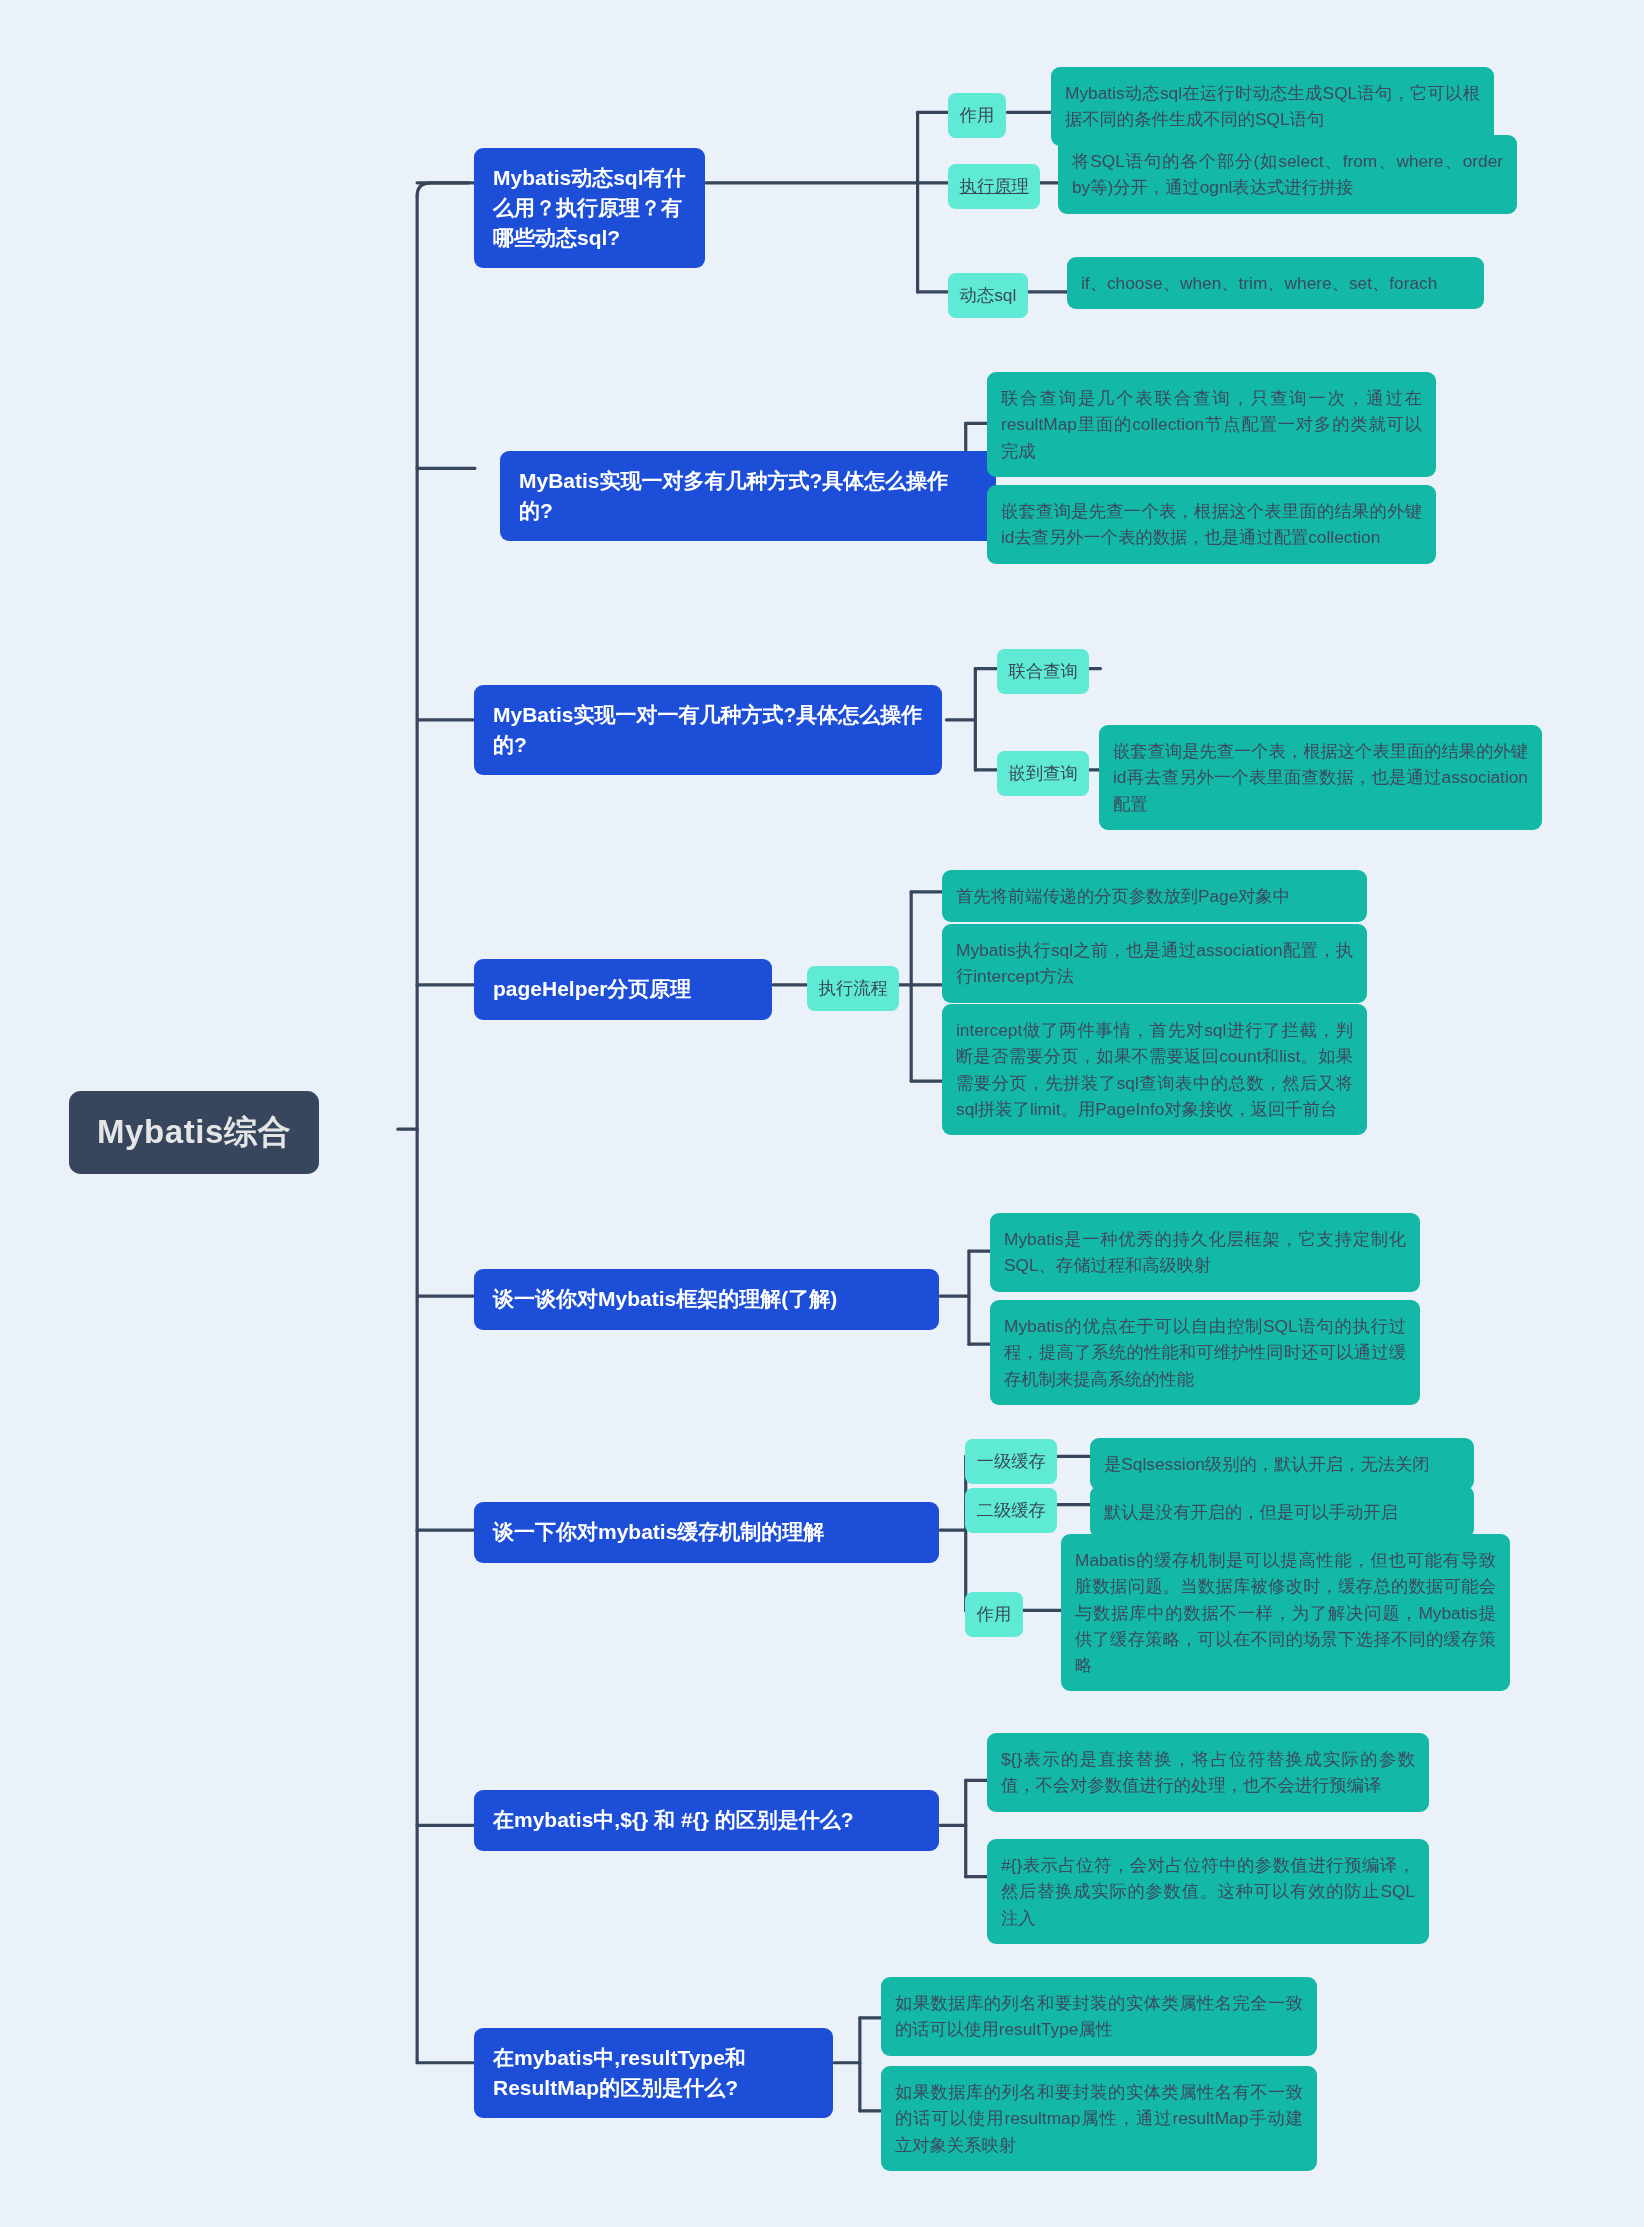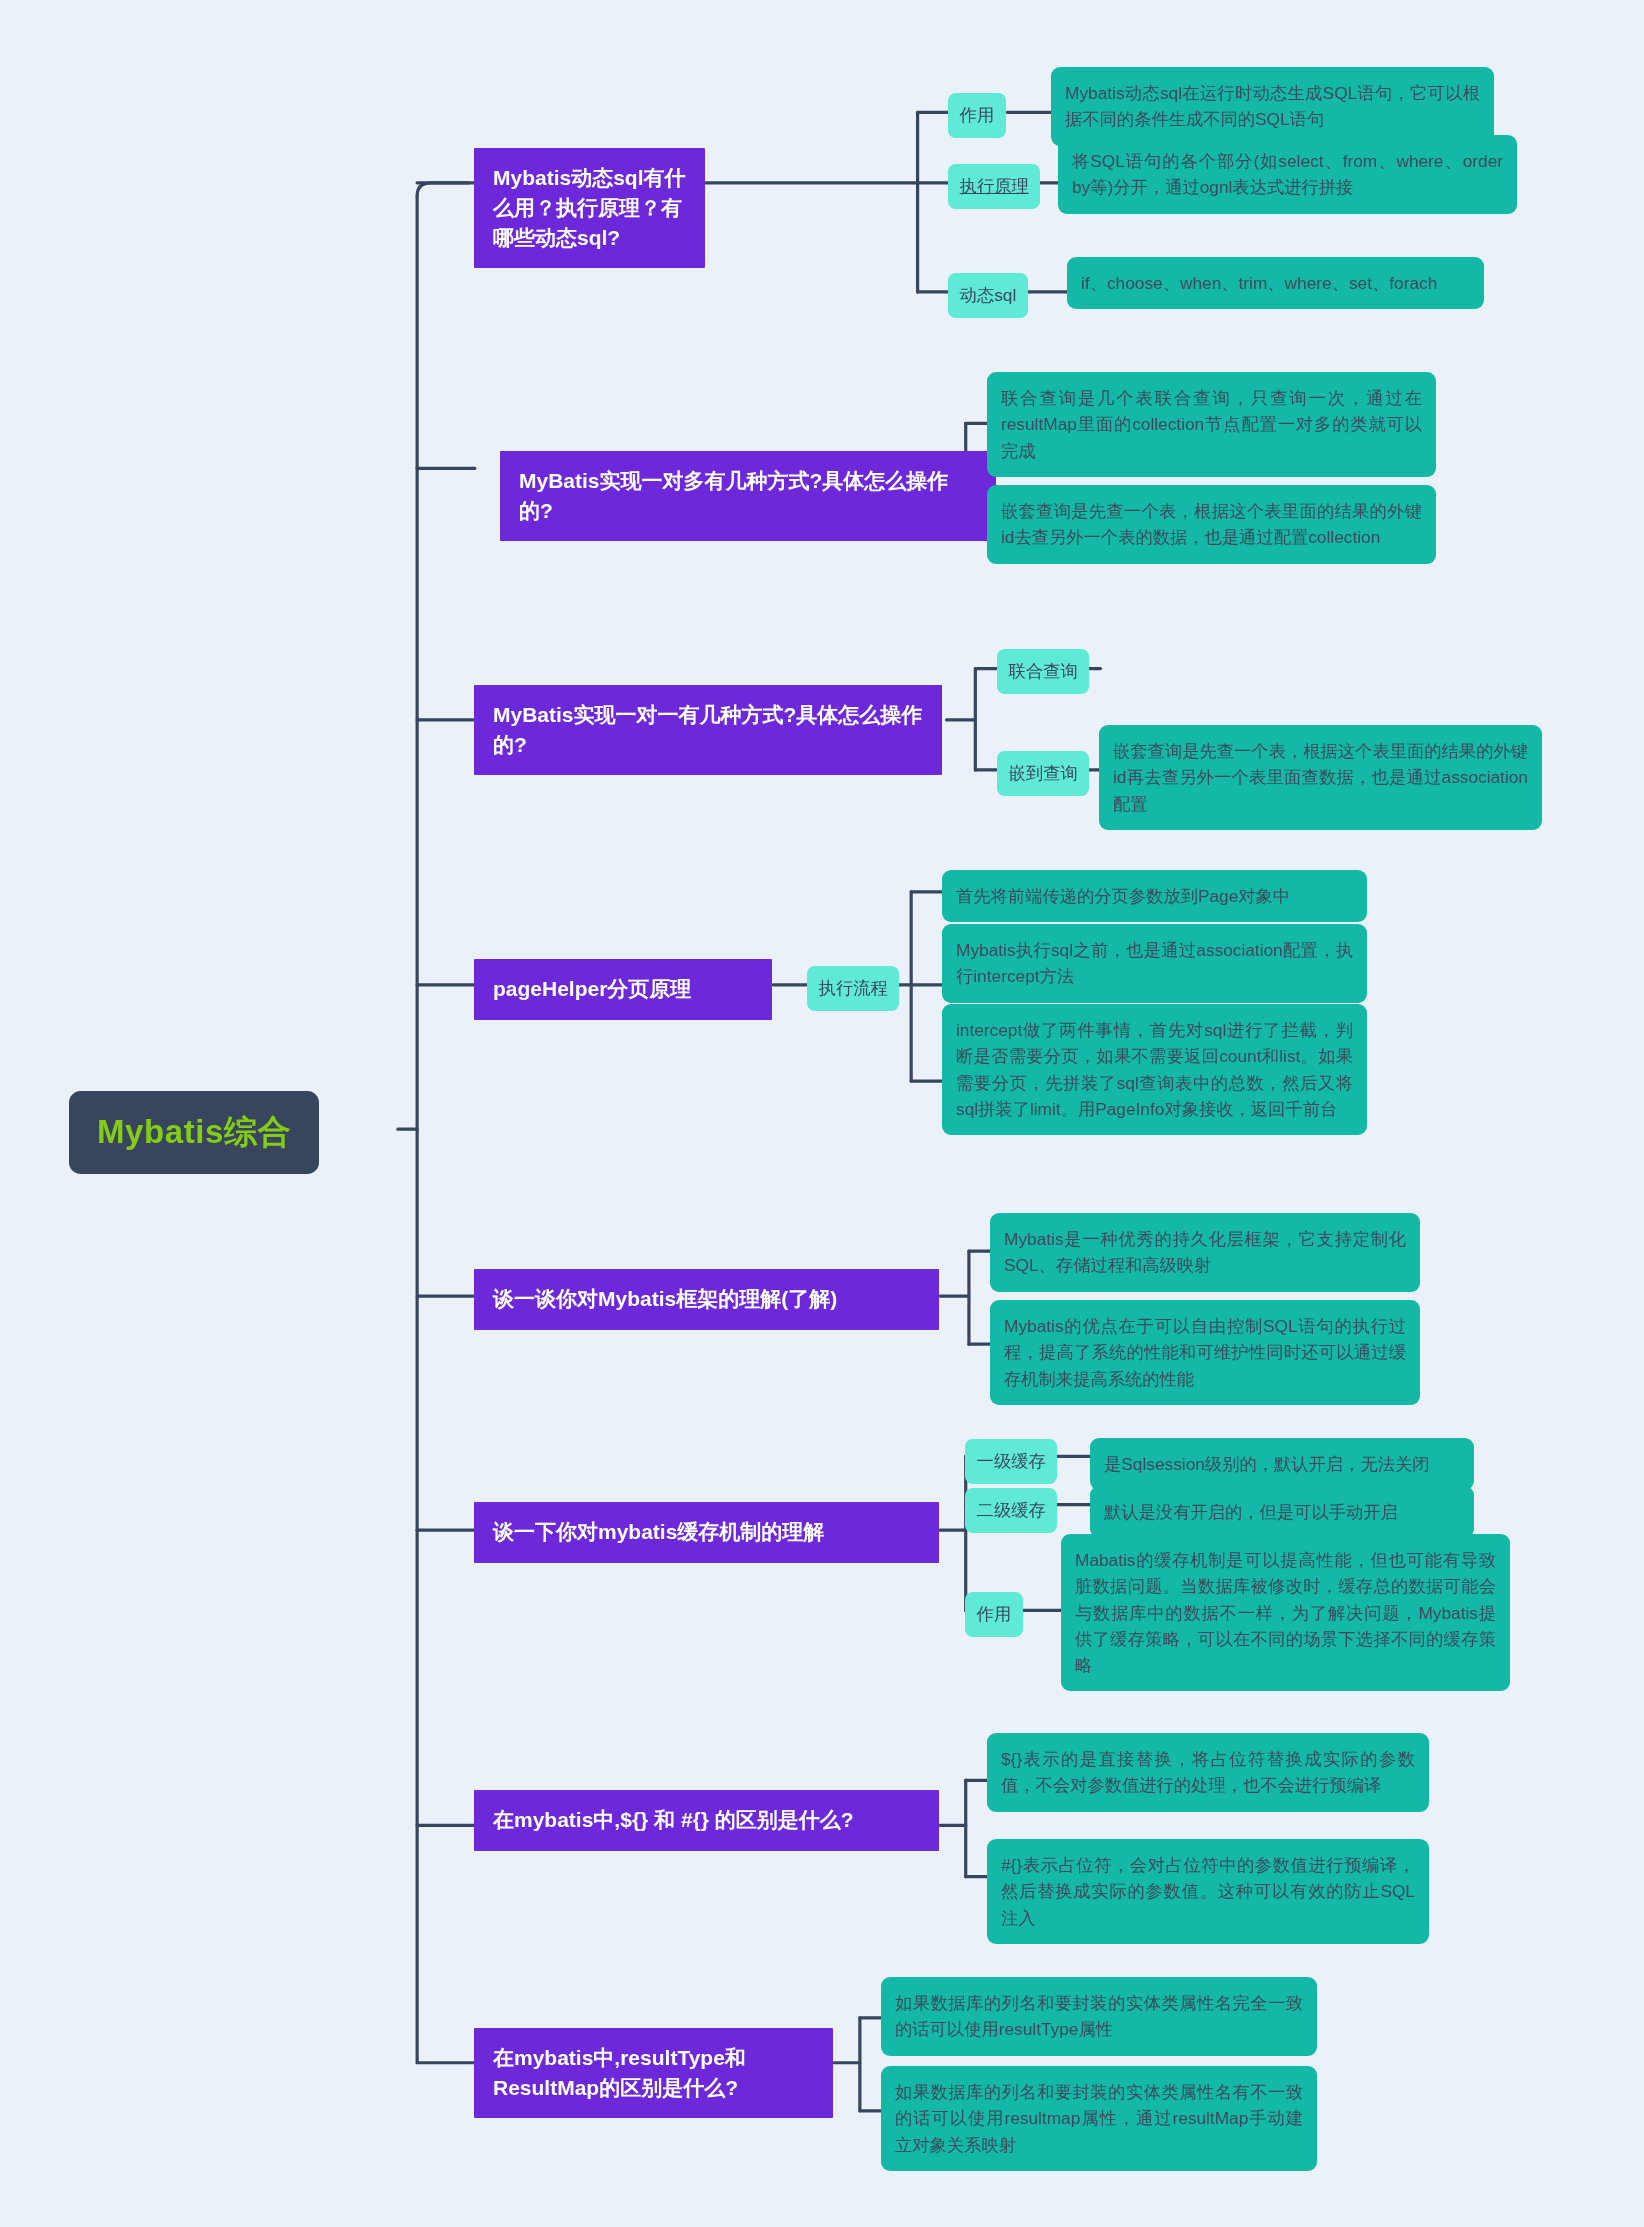--- a/index.html
+++ b/index.html
@@ -22,33 +22,33 @@
     pointer-events: none;
   }
   .node {
     position: absolute;
     display: flex;
     align-items: center;
   }
   
   .root-node {
     background: #37465c;
-    color: #84cc16;
+    color: #e5e5e5;
     border-radius: 11.6px;
     font-size: 33px;
     font-weight: bold;
     letter-spacing: 0.6px;
     padding: 19px 28px;
     white-space: nowrap;
   }
   
   .topic-node {
-    background: #6d28d9;
+    background: #1d4ed8;
     color: #ffffff;
-    border-radius: 1px;
+    border-radius: 9px;
     font-size: 21px;
     font-weight: bold;
     line-height: 1.42;
     padding: 15.4px 19px;
   }
   
   .pill-node {
     background: #5eead4;
     color: #39485c;
     border-radius: 7.7px;

